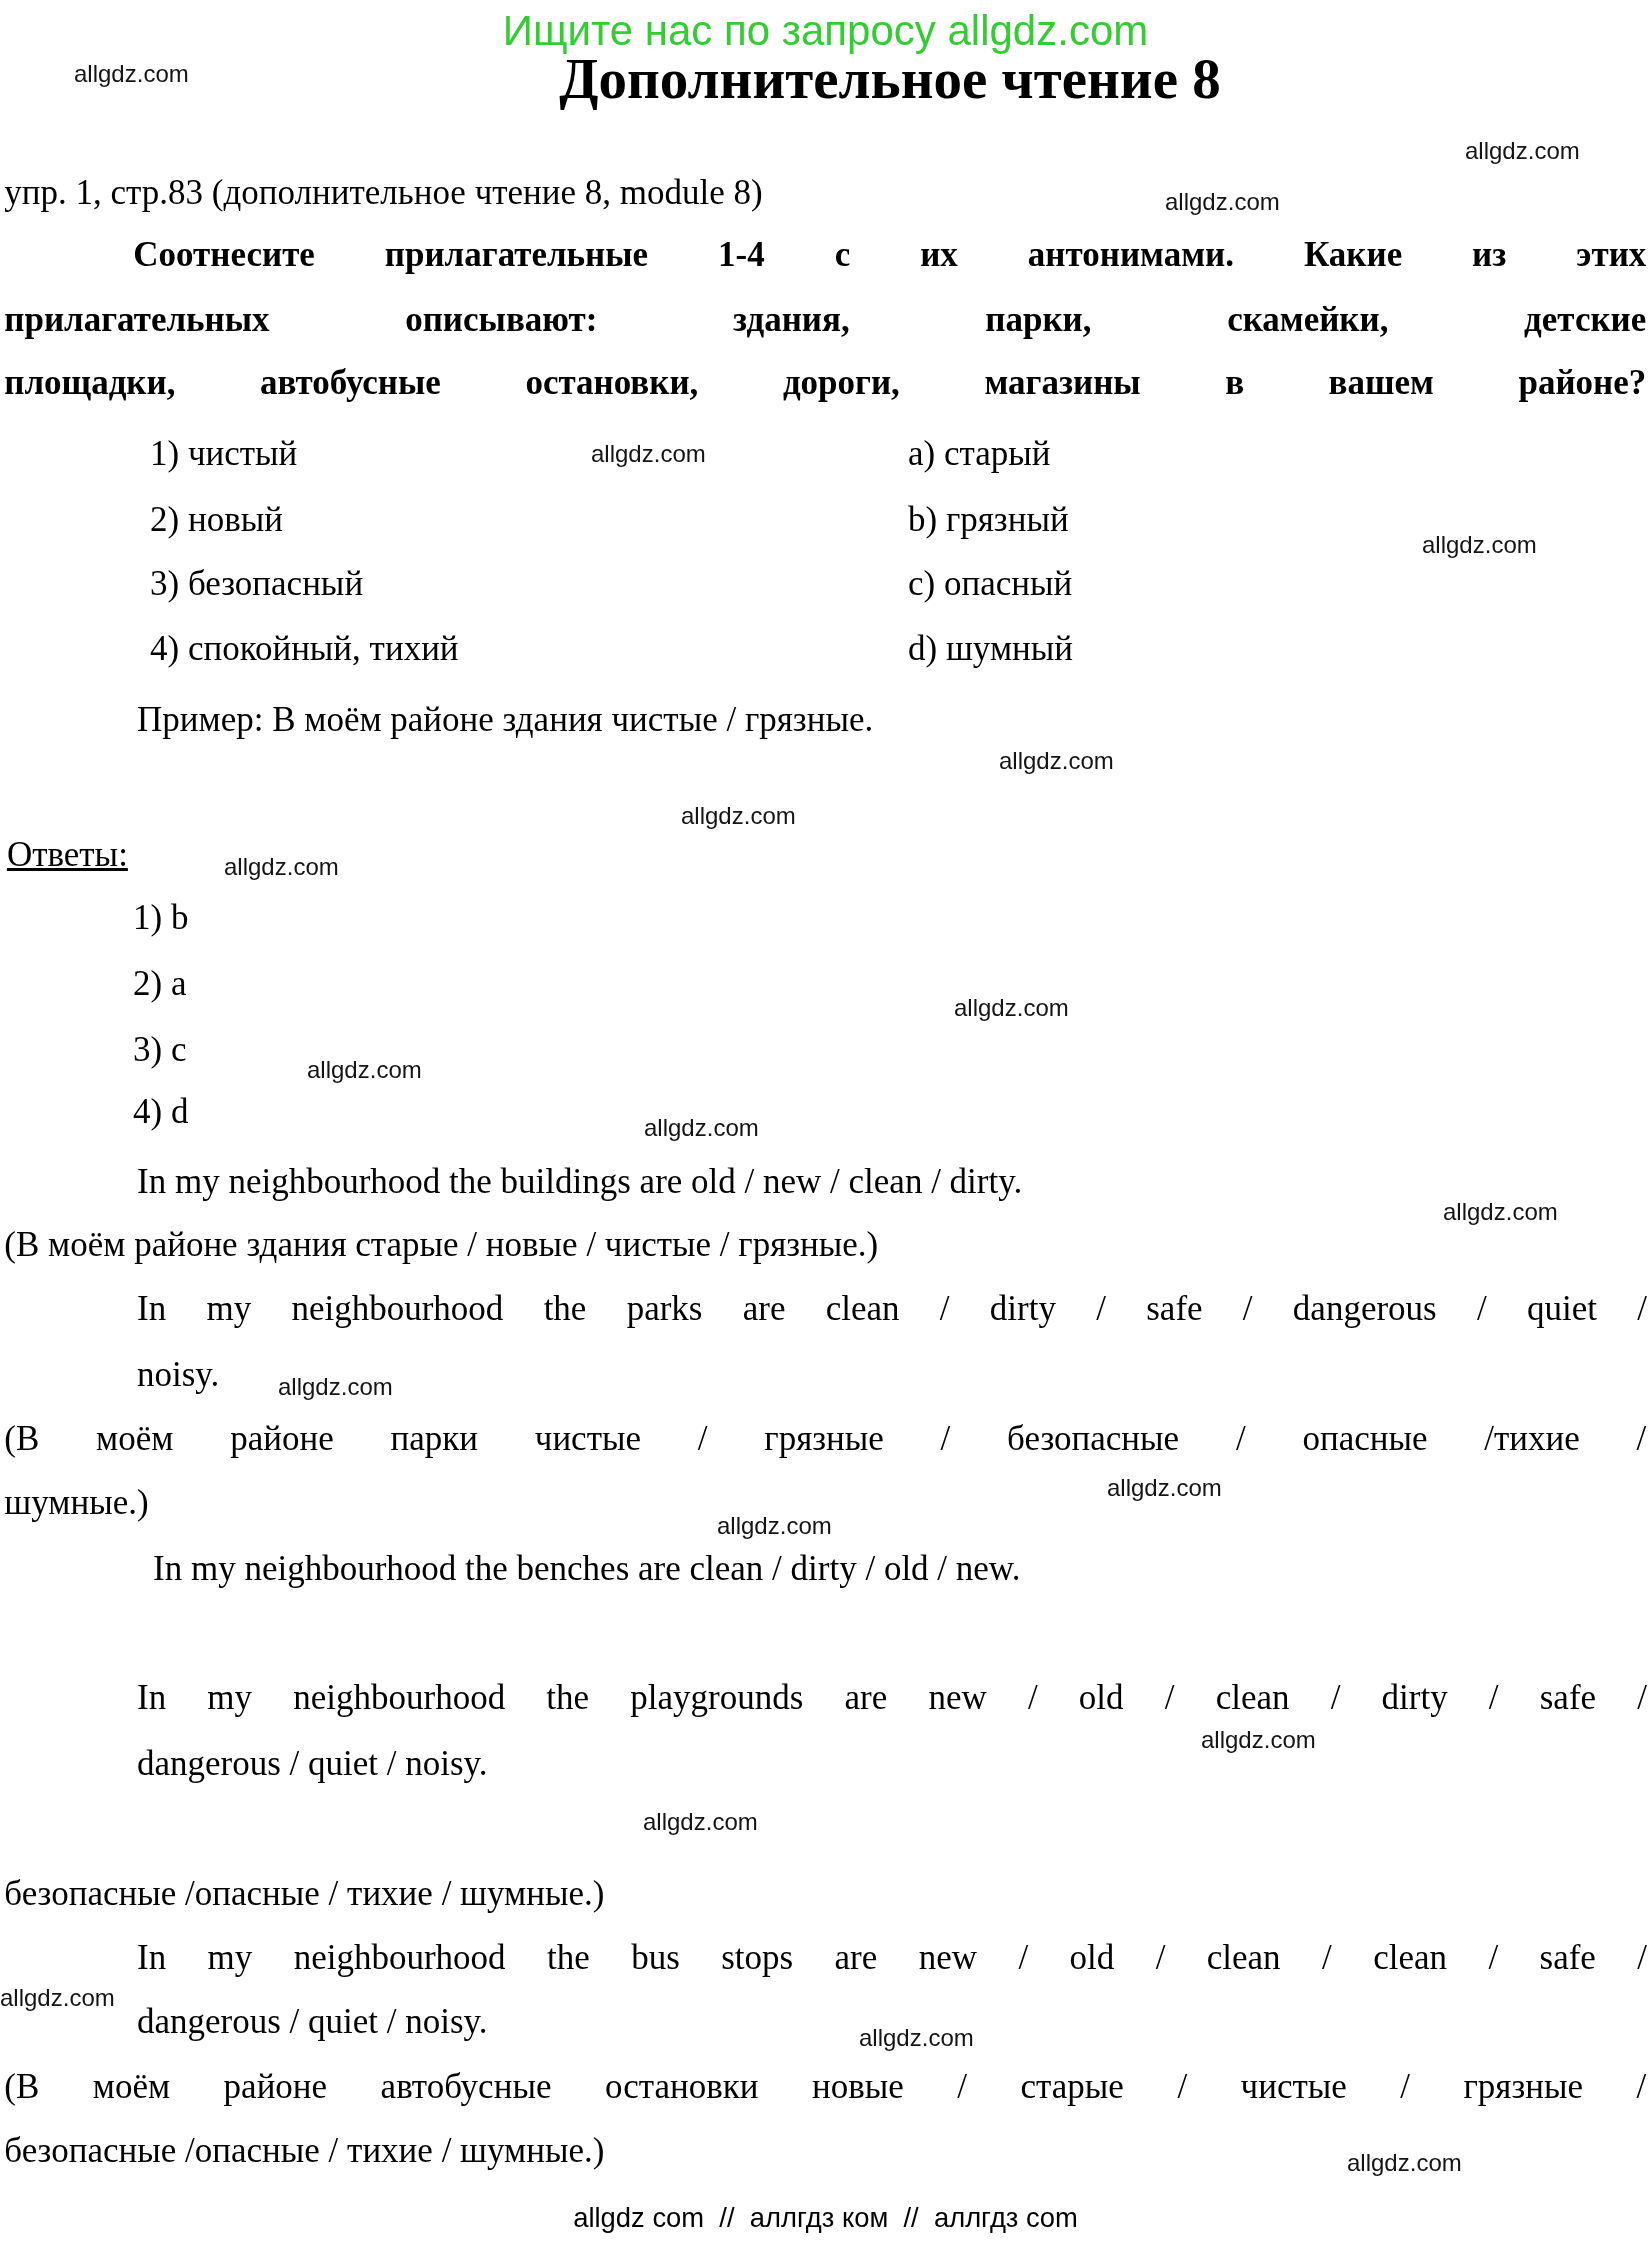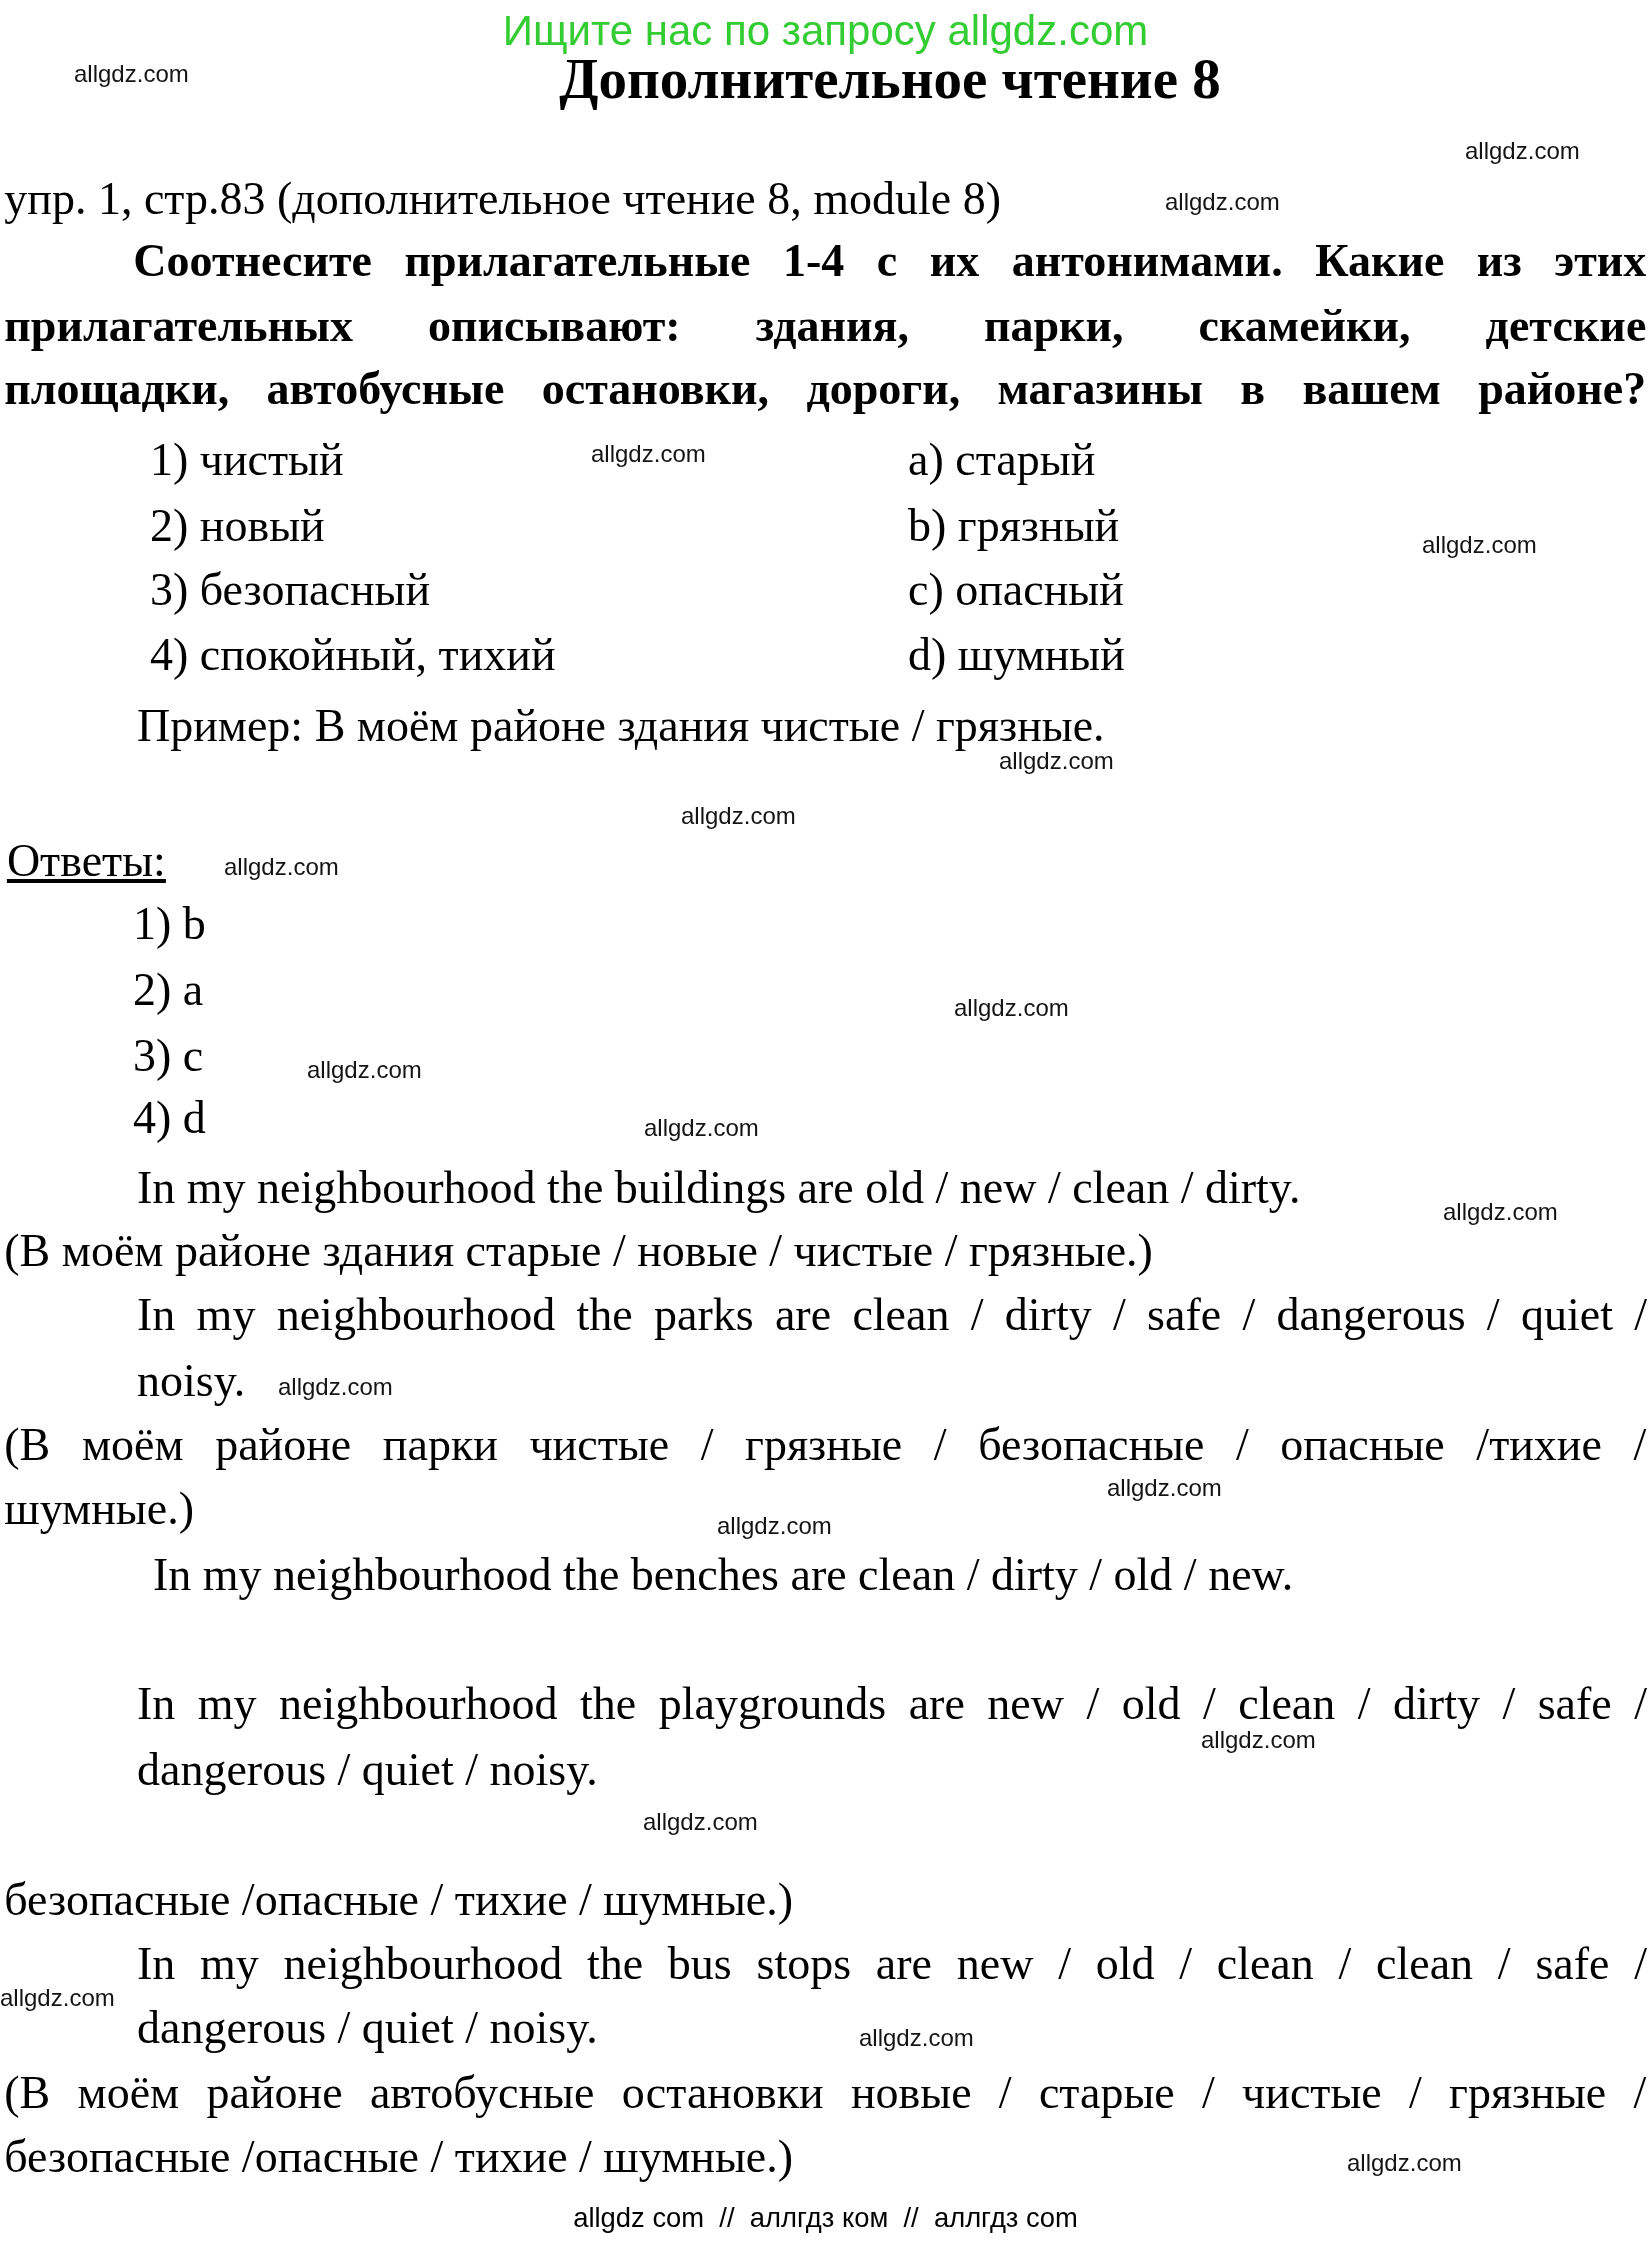--- a/index.html
+++ b/index.html
@@ -8,21 +8,21 @@
     width:1651px;
     height:2250px;
     background:#ffffff;
     color:#000000;
     font-family:"Liberation Serif", serif;
     overflow:hidden;
   }
   
   .t{
     position:absolute;
-    font-size:46px;
+    font-size:35px;
     line-height:1.12;
     white-space:nowrap;
   }
   .b{font-weight:bold;}
   .u{text-decoration:underline;}
   
   .jlast{
     white-space:normal;
     text-align:justify;
     text-align-last:justify;

